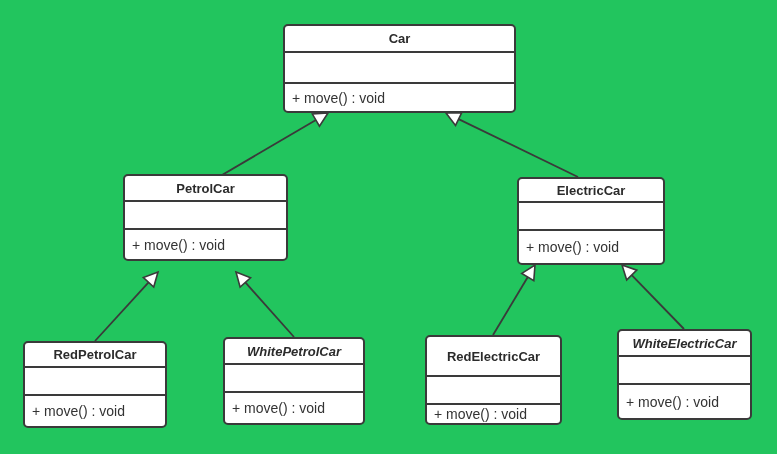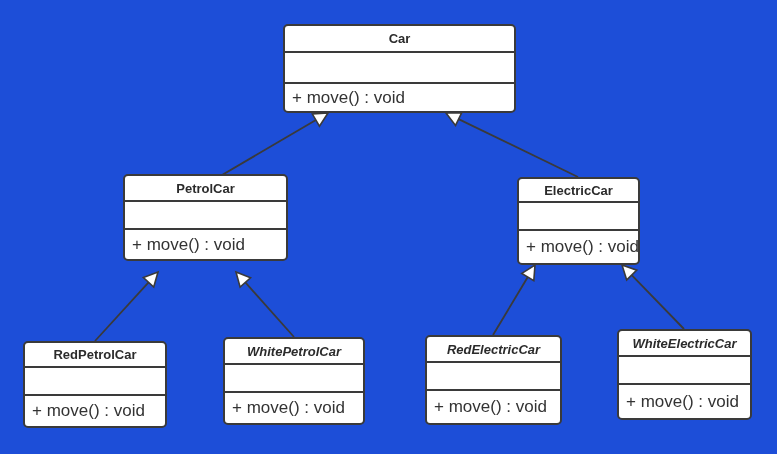--- a/index.html
+++ b/index.html
@@ -5,21 +5,21 @@
   html, body {
     margin: 0;
     padding: 0;
     background: #ffffff;
     font-family: "Liberation Sans", "DejaVu Sans", sans-serif;
   }
   .canvas {
     position: relative;
     width: 777px;
     height: 454px;
-    background: #1d4ed8;
+    background: #22c55e;
     overflow: hidden;
   }
   .connector-layer {
     position: absolute;
     left: 0;
     top: 0;
     width: 777px;
     height: 454px;
     pointer-events: none;
   }
@@ -47,21 +47,21 @@
     box-sizing: border-box;
     border-bottom: 2px solid #3a3a3a;
     flex: 0 0 auto;
   }
   .class-methods {
     box-sizing: border-box;
     flex: 1 1 auto;
     display: flex;
     align-items: center;
     padding-left: 7px;
-    font-size: 17px;
+    font-size: 14px;
     color: #333333;
     white-space: nowrap;
   }
 </style>
 </head>
 <body>
 
 <div class="canvas">
 
   <svg class="connector-layer" width="777" height="454" viewBox="0 0 777 454" xmlns="http://www.w3.org/2000/svg">
@@ -84,40 +84,40 @@
     <div class="class-attrs" style="height:31px;"></div>
     <div class="class-methods">+ move() : void</div>
   </div>
 
   <div class="class-box" style="left:123px; top:174px; width:165px; height:87px;">
     <div class="class-title" style="height:26px;">PetrolCar</div>
     <div class="class-attrs" style="height:28px;"></div>
     <div class="class-methods">+ move() : void</div>
   </div>
 
-  <div class="class-box" style="left:517px; top:177px; width:123px; height:88px;">
+  <div class="class-box" style="left:517px; top:177px; width:148px; height:88px;">
     <div class="class-title" style="height:24px;">ElectricCar</div>
     <div class="class-attrs" style="height:28px;"></div>
     <div class="class-methods">+ move() : void</div>
   </div>
 
   <div class="class-box" style="left:23px; top:341px; width:144px; height:87px;">
     <div class="class-title" style="height:25px;">RedPetrolCar</div>
     <div class="class-attrs" style="height:28px;"></div>
     <div class="class-methods">+ move() : void</div>
   </div>
 
   <div class="class-box" style="left:223px; top:337px; width:142px; height:88px;">
     <div class="class-title" style="height:26px;font-style:italic;">WhitePetrolCar</div>
     <div class="class-attrs" style="height:28px;"></div>
     <div class="class-methods">+ move() : void</div>
   </div>
 
   <div class="class-box" style="left:425px; top:335px; width:137px; height:90px;">
-    <div class="class-title" style="height:26px;font-style:italic;">RedElectricCar</div>
+    <div class="class-title" style="height:40px;">RedElectricCar</div>
     <div class="class-attrs" style="height:28px;"></div>
     <div class="class-methods">+ move() : void</div>
   </div>
 
   <div class="class-box" style="left:617px; top:329px; width:135px; height:91px;">
     <div class="class-title" style="height:26px;font-style:italic;">WhiteElectricCar</div>
     <div class="class-attrs" style="height:28px;"></div>
     <div class="class-methods">+ move() : void</div>
   </div>
 

